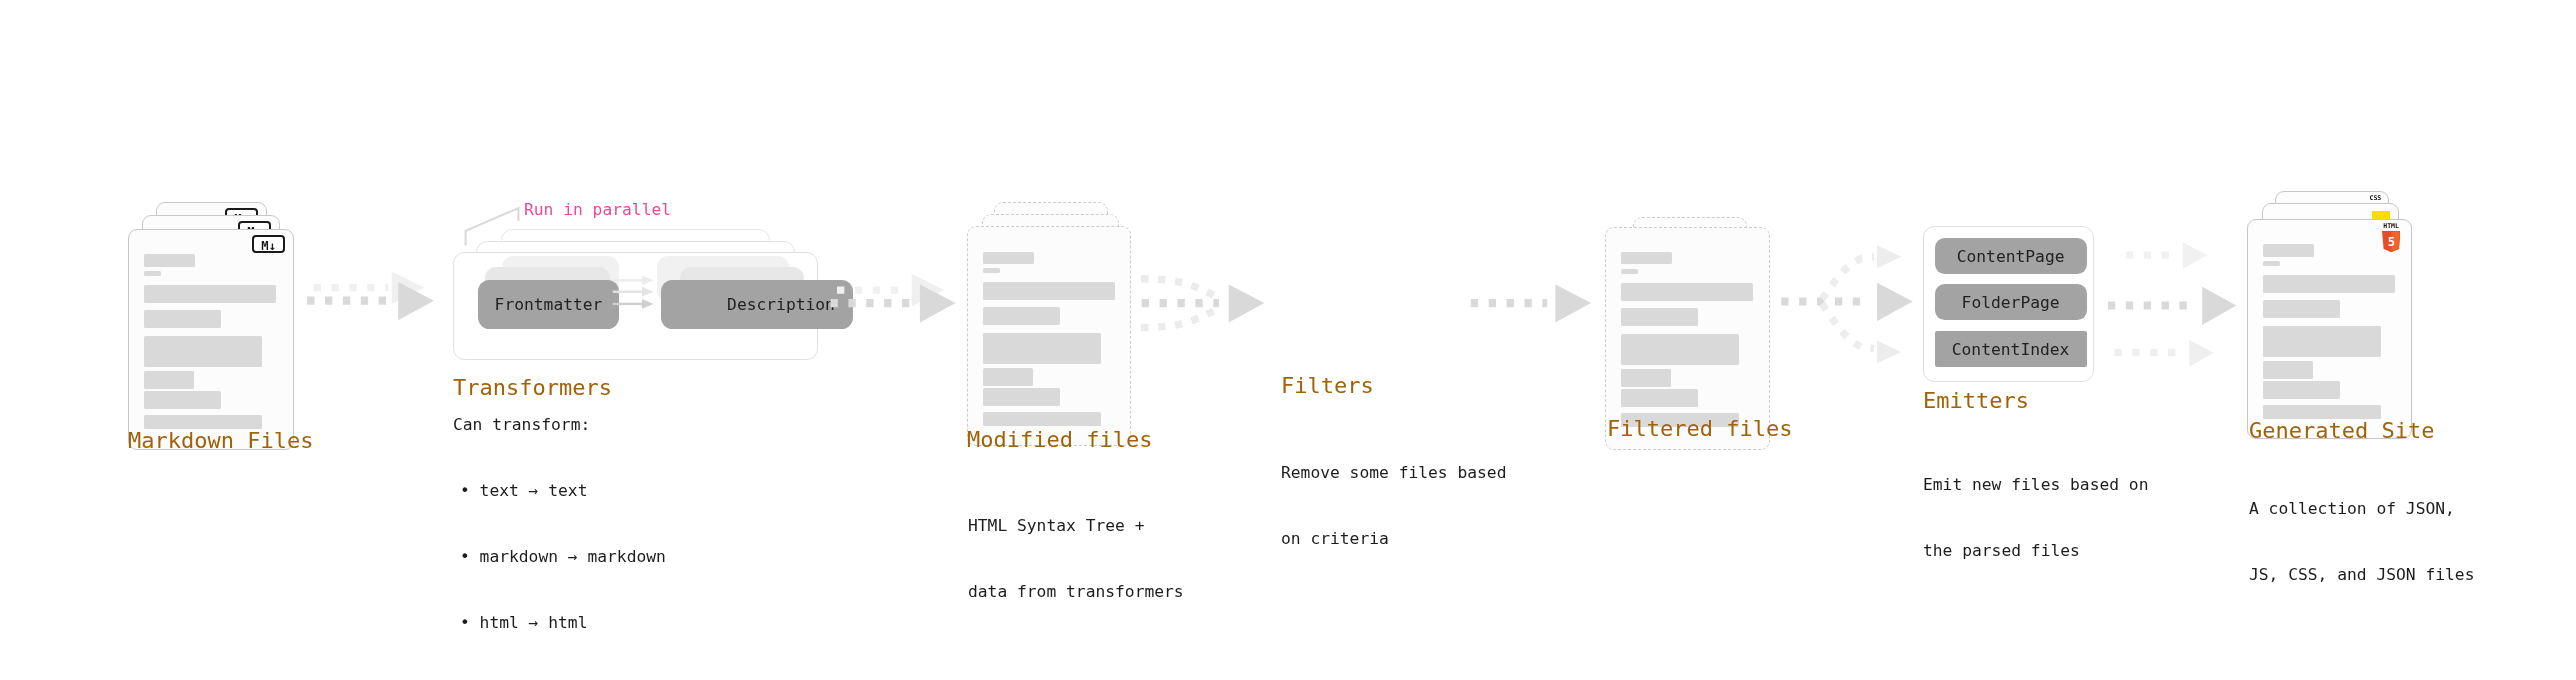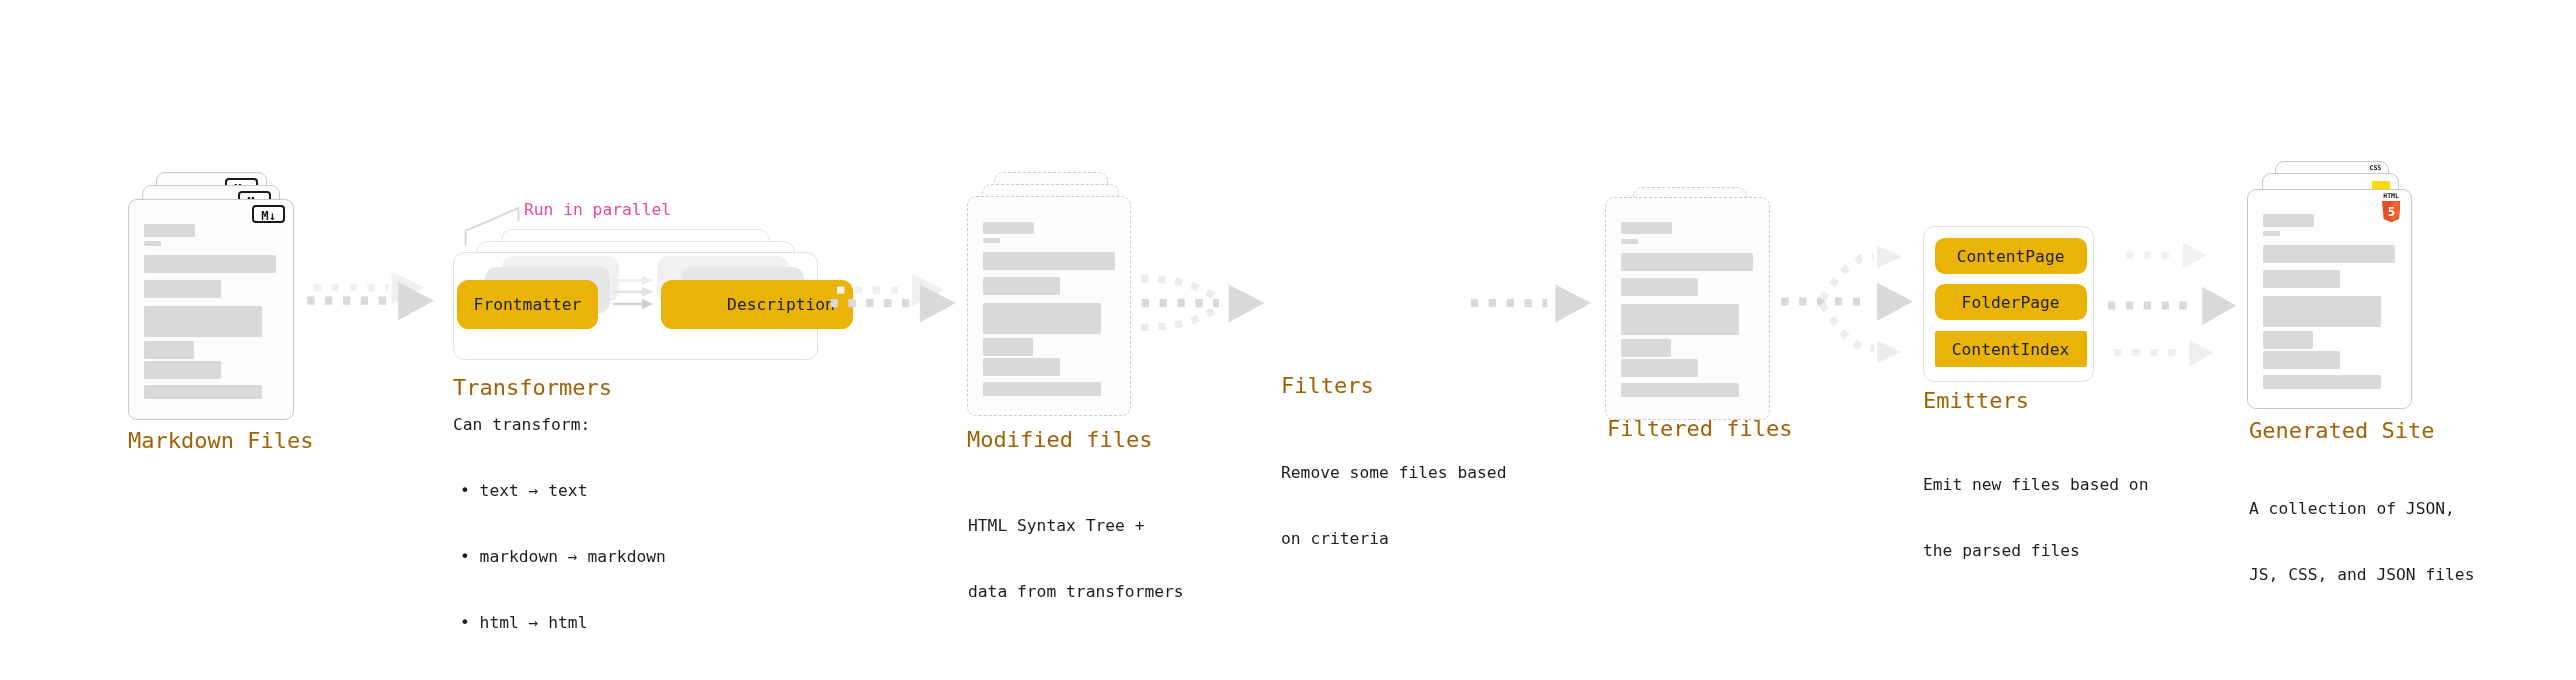--- a/index.html
+++ b/index.html
@@ -4,21 +4,21 @@
 <style>
   html,body{margin:0;padding:0;background:#ffffff;}
   .canvas{
     position:relative;
     width:2576px;height:681px;
     background:#ffffff;
     font-family:"DejaVu Sans Mono","Liberation Mono",monospace;
     overflow:hidden;
   }
   
-  .stack{position:absolute;}
+  .stack{position:absolute;margin-top:30px;}
   .sheet{
     position:absolute;
     background:#fcfcfc;
     border:1.6px solid #c9c9c9;
     border-radius:9px;
     box-sizing:border-box;
   }
   .sheet.dashed{border-style:dashed;border-color:#cccccc;}
   .bar{position:absolute;background:#d9d9d9;border-radius:1.6px;}
   .b1{left:15.4px;top:24.4px;width:51px;height:12.2px;}
@@ -45,21 +45,21 @@
   .js-badge{position:absolute;right:8.1px;top:7.3px;width:18px;height:8.1px;background:#ffdb00;border-radius:0.8px;}
   .html5-badge{position:absolute;right:10.6px;top:3.3px;width:18.7px;text-align:center;}
   .html5-badge .lbl{font-size:6.5px;font-weight:bold;color:#111;line-height:7.3px;display:block;letter-spacing:0px;}
   
   .outline-box{
     position:absolute;background:#ffffff;
     border:1.6px solid #e0e0e0;border-radius:11.4px;
     box-sizing:border-box;
   }
   .pill{
-    position:absolute;background:#eab308;border-radius:11.4px;
+    position:absolute;background:#a3a3a3;border-radius:11.4px;
     display:flex;align-items:center;justify-content:center;
     font-size:16.3px;color:#222222;white-space:pre;
   }
   .ghost{position:absolute;border-radius:11.4px;}
   .g1{background:#e7e7e7;}
   .g2{background:#f1f1f1;}
   
   .title{position:absolute;font-size:22px;color:#a16207;white-space:pre;}
   .sub{position:absolute;font-size:16.3px;line-height:22px;color:#1d1d1d;white-space:pre;}
   .note{position:absolute;font-size:16.3px;color:#ec4899;white-space:pre;}
@@ -91,21 +91,21 @@
     </div>
   </div>
   <div class="title" style="left:128px;top:428px;">Markdown Files</div>
 
   <div class="outline-box" style="left:501px;top:229px;width:269px;height:106px;border-color:#e6e6e6;"></div>
   <div class="outline-box" style="left:476px;top:241px;width:319px;height:106px;border-color:#e3e3e3;"></div>
   <div class="outline-box" style="left:453px;top:252px;width:365px;height:108px;"></div>
 
   <div class="ghost g2" style="left:502px;top:256px;width:117px;height:46px;"></div>
   <div class="ghost g1" style="left:485px;top:267px;width:125px;height:46px;"></div>
-  <div class="pill" style="left:457px;top:280px;width:141px;height:49px;">Frontmatter</div>
+  <div class="pill" style="left:478px;top:280px;width:141px;height:49px;">Frontmatter</div>
 
   <div class="ghost g2" style="left:657px;top:256px;width:132px;height:46px;"></div>
   <div class="ghost g1" style="left:680px;top:267px;width:124px;height:46px;"></div>
   <div class="pill" style="left:661px;top:280px;width:144px;height:49px;padding-left:48px;">Description</div>
 
   <div class="note" style="left:524px;top:200px;">Run in parallel</div>
   <div class="title" style="left:453px;top:375px;">Transformers</div>
   <div class="sub" style="left:453px;top:414px;">Can transform:</div>
   <div class="bullets" style="left:460px;top:436px;">
     <div>• text → text</div>

